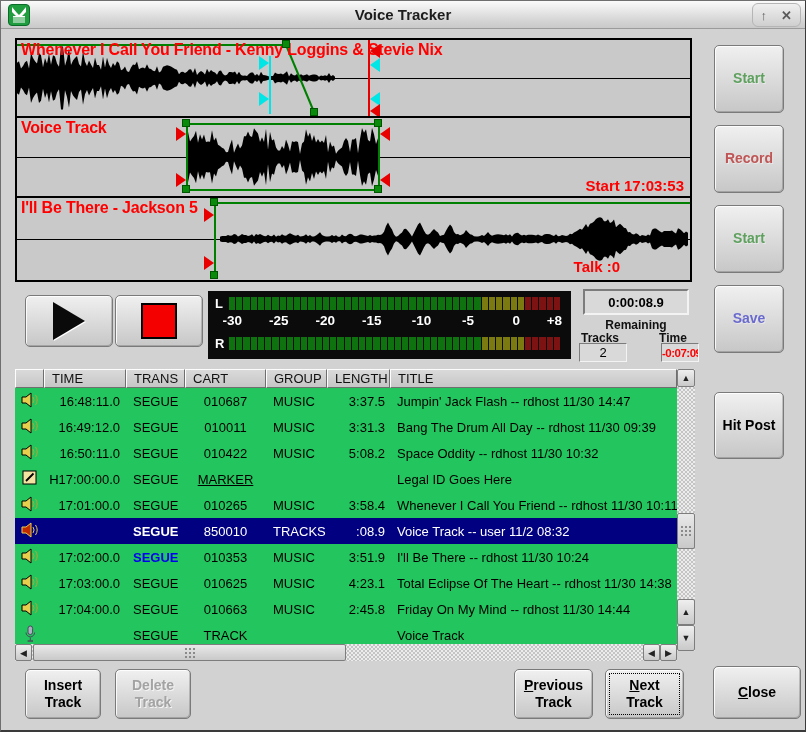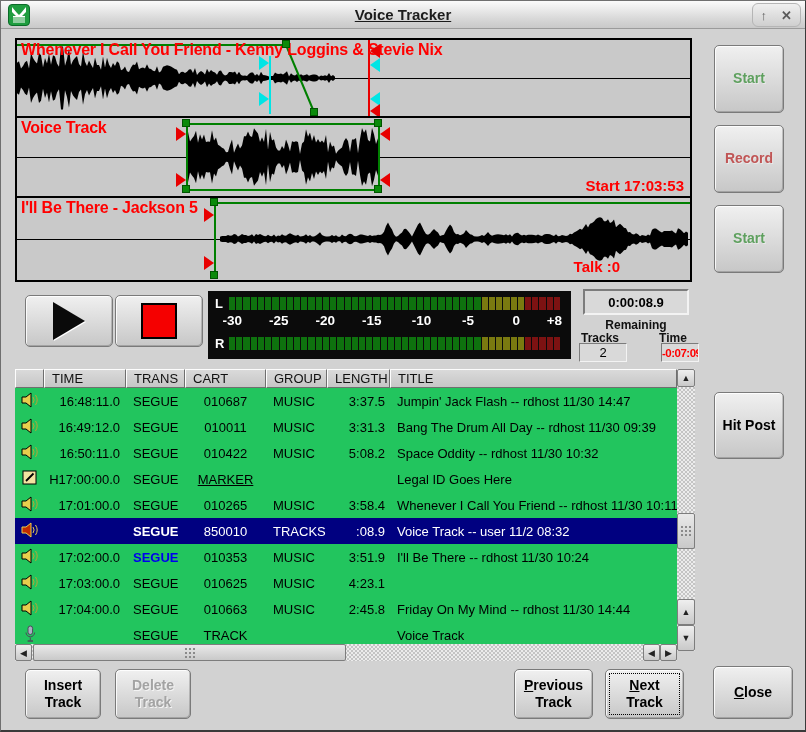--- a/index.html
+++ b/index.html
@@ -5,21 +5,21 @@
   * { box-sizing: border-box; margin: 0; padding: 0; }
   html,body { width:806px; height:732px; overflow:hidden; }
   body { font-family:"Liberation Sans", sans-serif; }
   .window { position:relative; width:806px; height:732px; background:#d2d2d2;
             border:1px solid #6f6f6f; border-bottom:2px solid #3a3a3a; border-right:1.5px solid #3a3a3a;}
   
   .titlebar { position:absolute; left:0; top:0; width:100%; height:28px;
               background:linear-gradient(#fbfbfb,#d6d6d6 70%,#c9c9c9);
               border-bottom:1px solid #9b9b9b; display:flex; align-items:center; }
   .appicon { position:absolute; left:7px; top:3px; width:22px; height:22px; }
-  .wtitle { flex:1; text-align:center; font-weight:bold; font-size:15px; color:#1c1c1c;text-decoration:underline; }
+  .wtitle { flex:1; text-align:center; font-weight:bold; font-size:15px; color:#1c1c1c; }
   .winbtns { position:absolute; right:4px; top:2px; height:24px; padding:0 8px;
              background:linear-gradient(#efefef,#cfcfcf); border:1px solid #b5b5b5;
              border-radius:6px; display:flex; align-items:center; gap:14px; }
   .winbtns span { font-size:13px; font-weight:bold; color:#5a5a5a; cursor:default; }
   
   .trackwrap { position:absolute; left:14px; top:37px; width:677px; height:244px;
                border:2px solid #000; background:#c9c9c9; }
   .track { position:relative; width:673px; background:#c9c9c9; overflow:hidden; }
   .tdivider { width:673px; height:2px; background:#000; }
   .centerline { position:absolute; left:0; width:100%; height:1px; background:#000; }
@@ -414,20 +414,21 @@
             <svg width="18" height="16" viewBox="0 0 18 16">
               <polygon points="1,5 5,5 10,1 10,15 5,11 1,11" fill="#e8ce4d" stroke="#000"></polygon>
               <path d="M12,5 q2.2,3 0,6 M14.5,3 q3.4,5 0,10" fill="none" stroke="#b9a433"></path>
             </svg>
           </span></div>
         <div class="lcell" style="width: 82px; text-align: right; padding: 0px 6px 0px 0px;">17:03:00.0</div>
         <div class="lcell" style="width: 59px; text-align: left; padding: 0px 0px 0px 7px;">SEGUE</div>
         <div class="lcell" style="width: 81px; text-align: center; padding: 0px;">010625</div>
         <div class="lcell" style="width: 61px; text-align: left; padding: 0px 0px 0px 7px;">MUSIC</div>
         <div class="lcell" style="width: 63px; text-align: right; padding: 0px 5px 0px 0px;">4:23.1</div>
+        <div class="lcell" style="width: 287px; text-align: left; padding: 0px 0px 0px 7px;">Total Eclipse Of The Heart -- rdhost 11/30 14:38</div>
       </div>
       <div class="lrow">
         <div class="lcell" style="width: 29px; text-align: center; padding: 0px;"><span class="icw">
             <svg width="18" height="16" viewBox="0 0 18 16">
               <polygon points="1,5 5,5 10,1 10,15 5,11 1,11" fill="#e8ce4d" stroke="#000"></polygon>
               <path d="M12,5 q2.2,3 0,6 M14.5,3 q3.4,5 0,10" fill="none" stroke="#b9a433"></path>
             </svg>
           </span></div>
         <div class="lcell" style="width: 82px; text-align: right; padding: 0px 6px 0px 0px;">17:04:00.0</div>
         <div class="lcell" style="width: 59px; text-align: left; padding: 0px 0px 0px 7px;">SEGUE</div>
@@ -464,35 +465,36 @@
   <div class="hsb trough">
     <div class="sbtn" style="left:0;top:0;width:17px;height:17px;">◀</div>
     <div class="sthumb" style="left:18px;top:0;width:313px;height:17px;"></div>
     <div class="sbtn" style="left:628px;top:0;width:17px;height:17px;">◀</div>
     <div class="sbtn" style="left:645px;top:0;width:17px;height:17px;">▶</div>
   </div>
 
   <div class="btn dis-green" style="left:713px;top:44px;width:70px;height:68px;">Start</div>
   <div class="btn dis-red" style="left:713px;top:124px;width:70px;height:68px;">Record</div>
   <div class="btn dis-green" style="left:713px;top:204px;width:70px;height:68px;">Start</div>
+  <div class="btn dis-blue" style="left:713px;top:284px;width:70px;height:68px;">Save</div>
   <div class="btn" style="left:713px;top:391px;width:70px;height:67px;">Hit Post</div>
 
   <div class="btn" style="left:24px;top:668px;width:76px;height:50px;">
     <span>Insert</span>
     <span>Track</span>
   </div>
   <div class="btn dis-gray" style="left:114px;top:668px;width:76px;height:50px;">
     <span>Delete</span>
     <span>Track</span>
   </div>
   <div class="btn" style="left:513px;top:668px;width:79px;height:50px;">
     <span><u>P</u>revious</span>
     <span>Track</span>
   </div>
   <div class="btn focus" style="left:604px;top:668px;width:79px;height:50px;">
     <span><u>N</u>ext</span>
     <span>Track</span>
   </div>
-  <div class="btn" style="left:712px;top:665px;width:80px;height:53px;">
+  <div class="btn" style="left:712px;top:665px;width:88px;height:53px;">
     <span><u>C</u>lose</span>
   </div>
 
 </div>
 
 </body></html>

